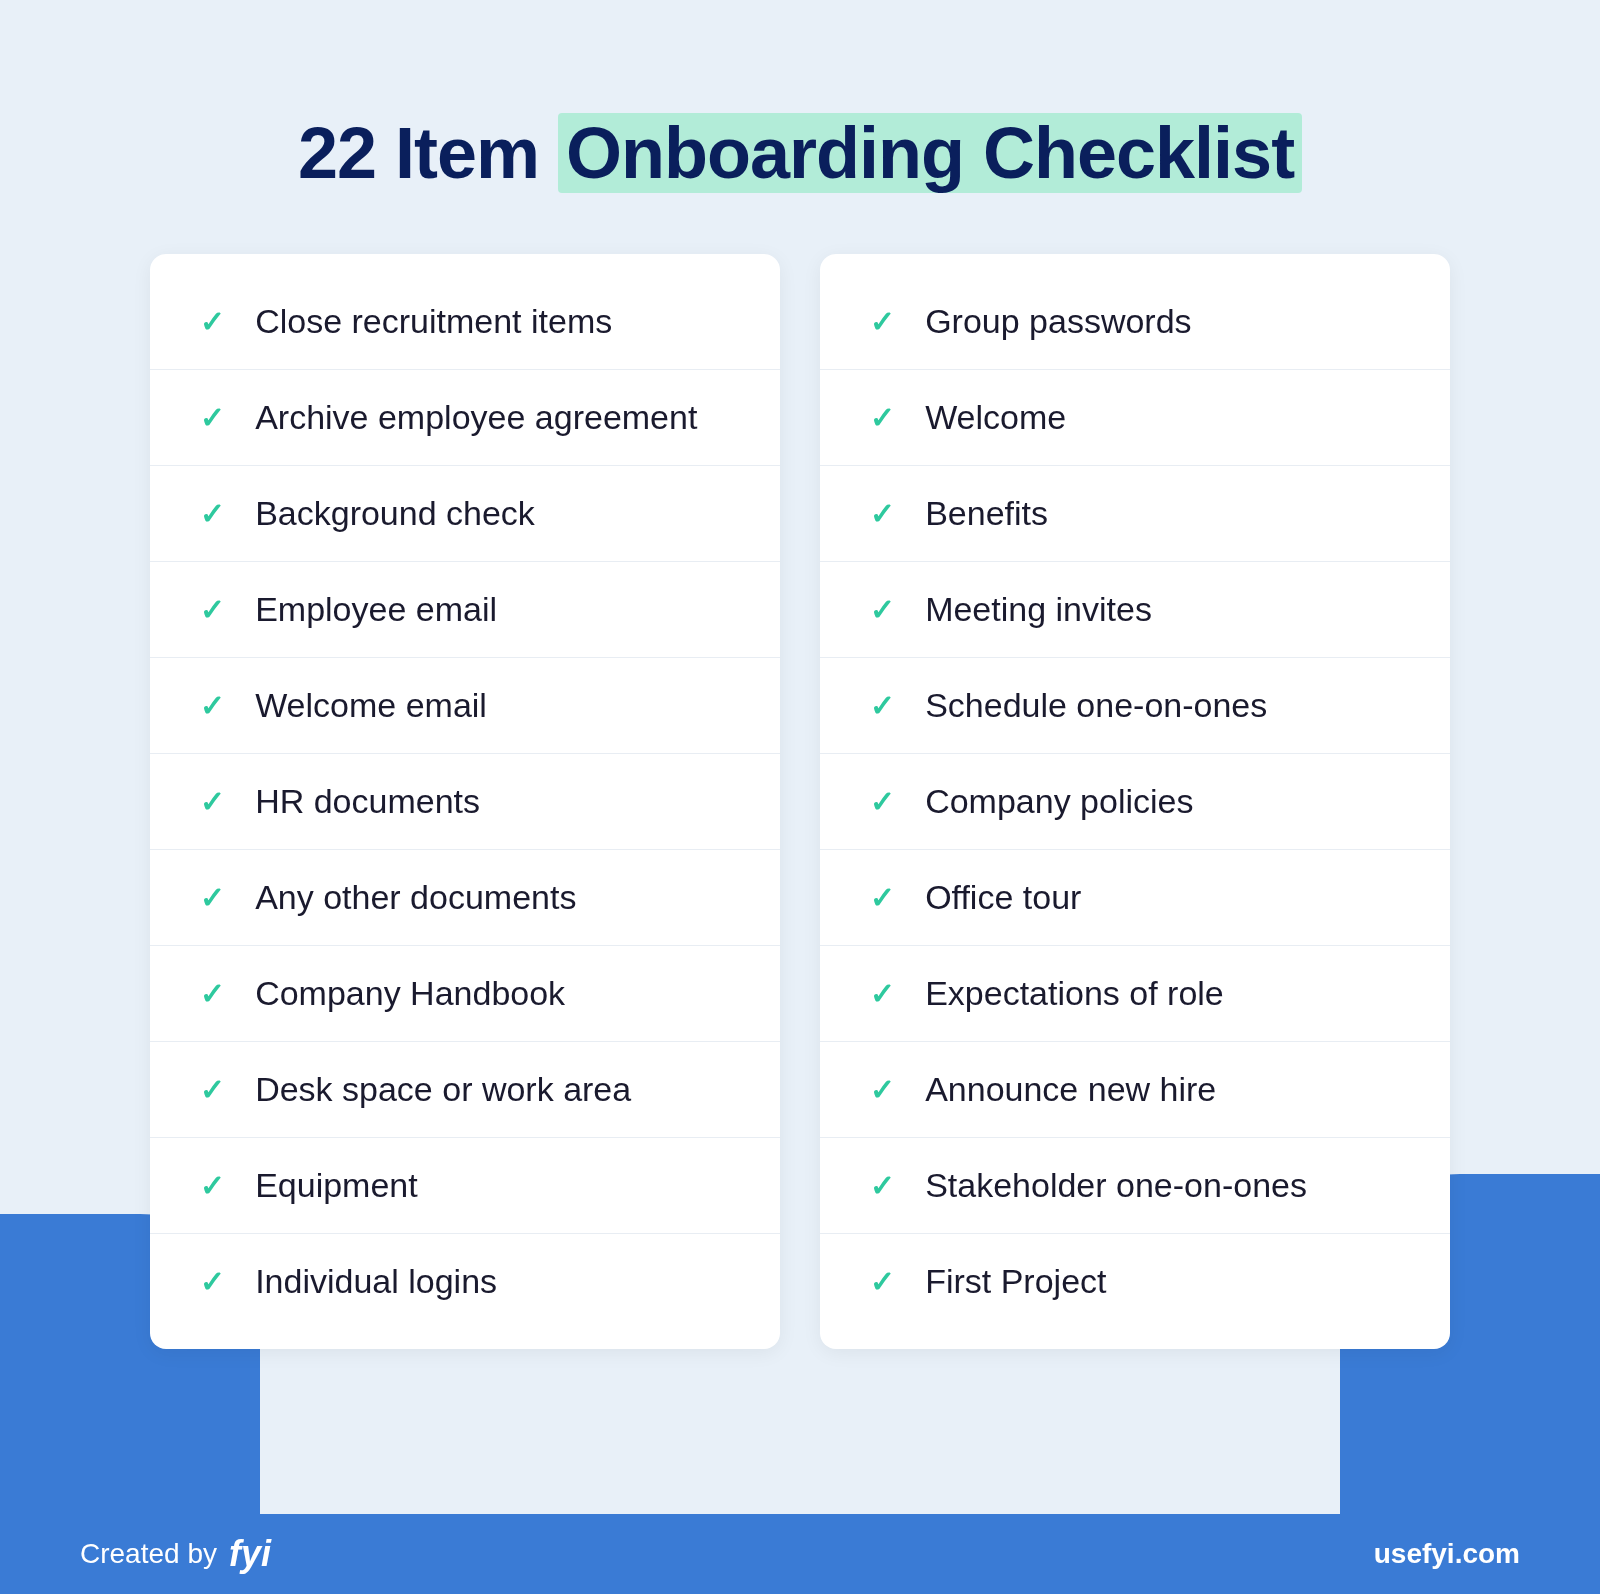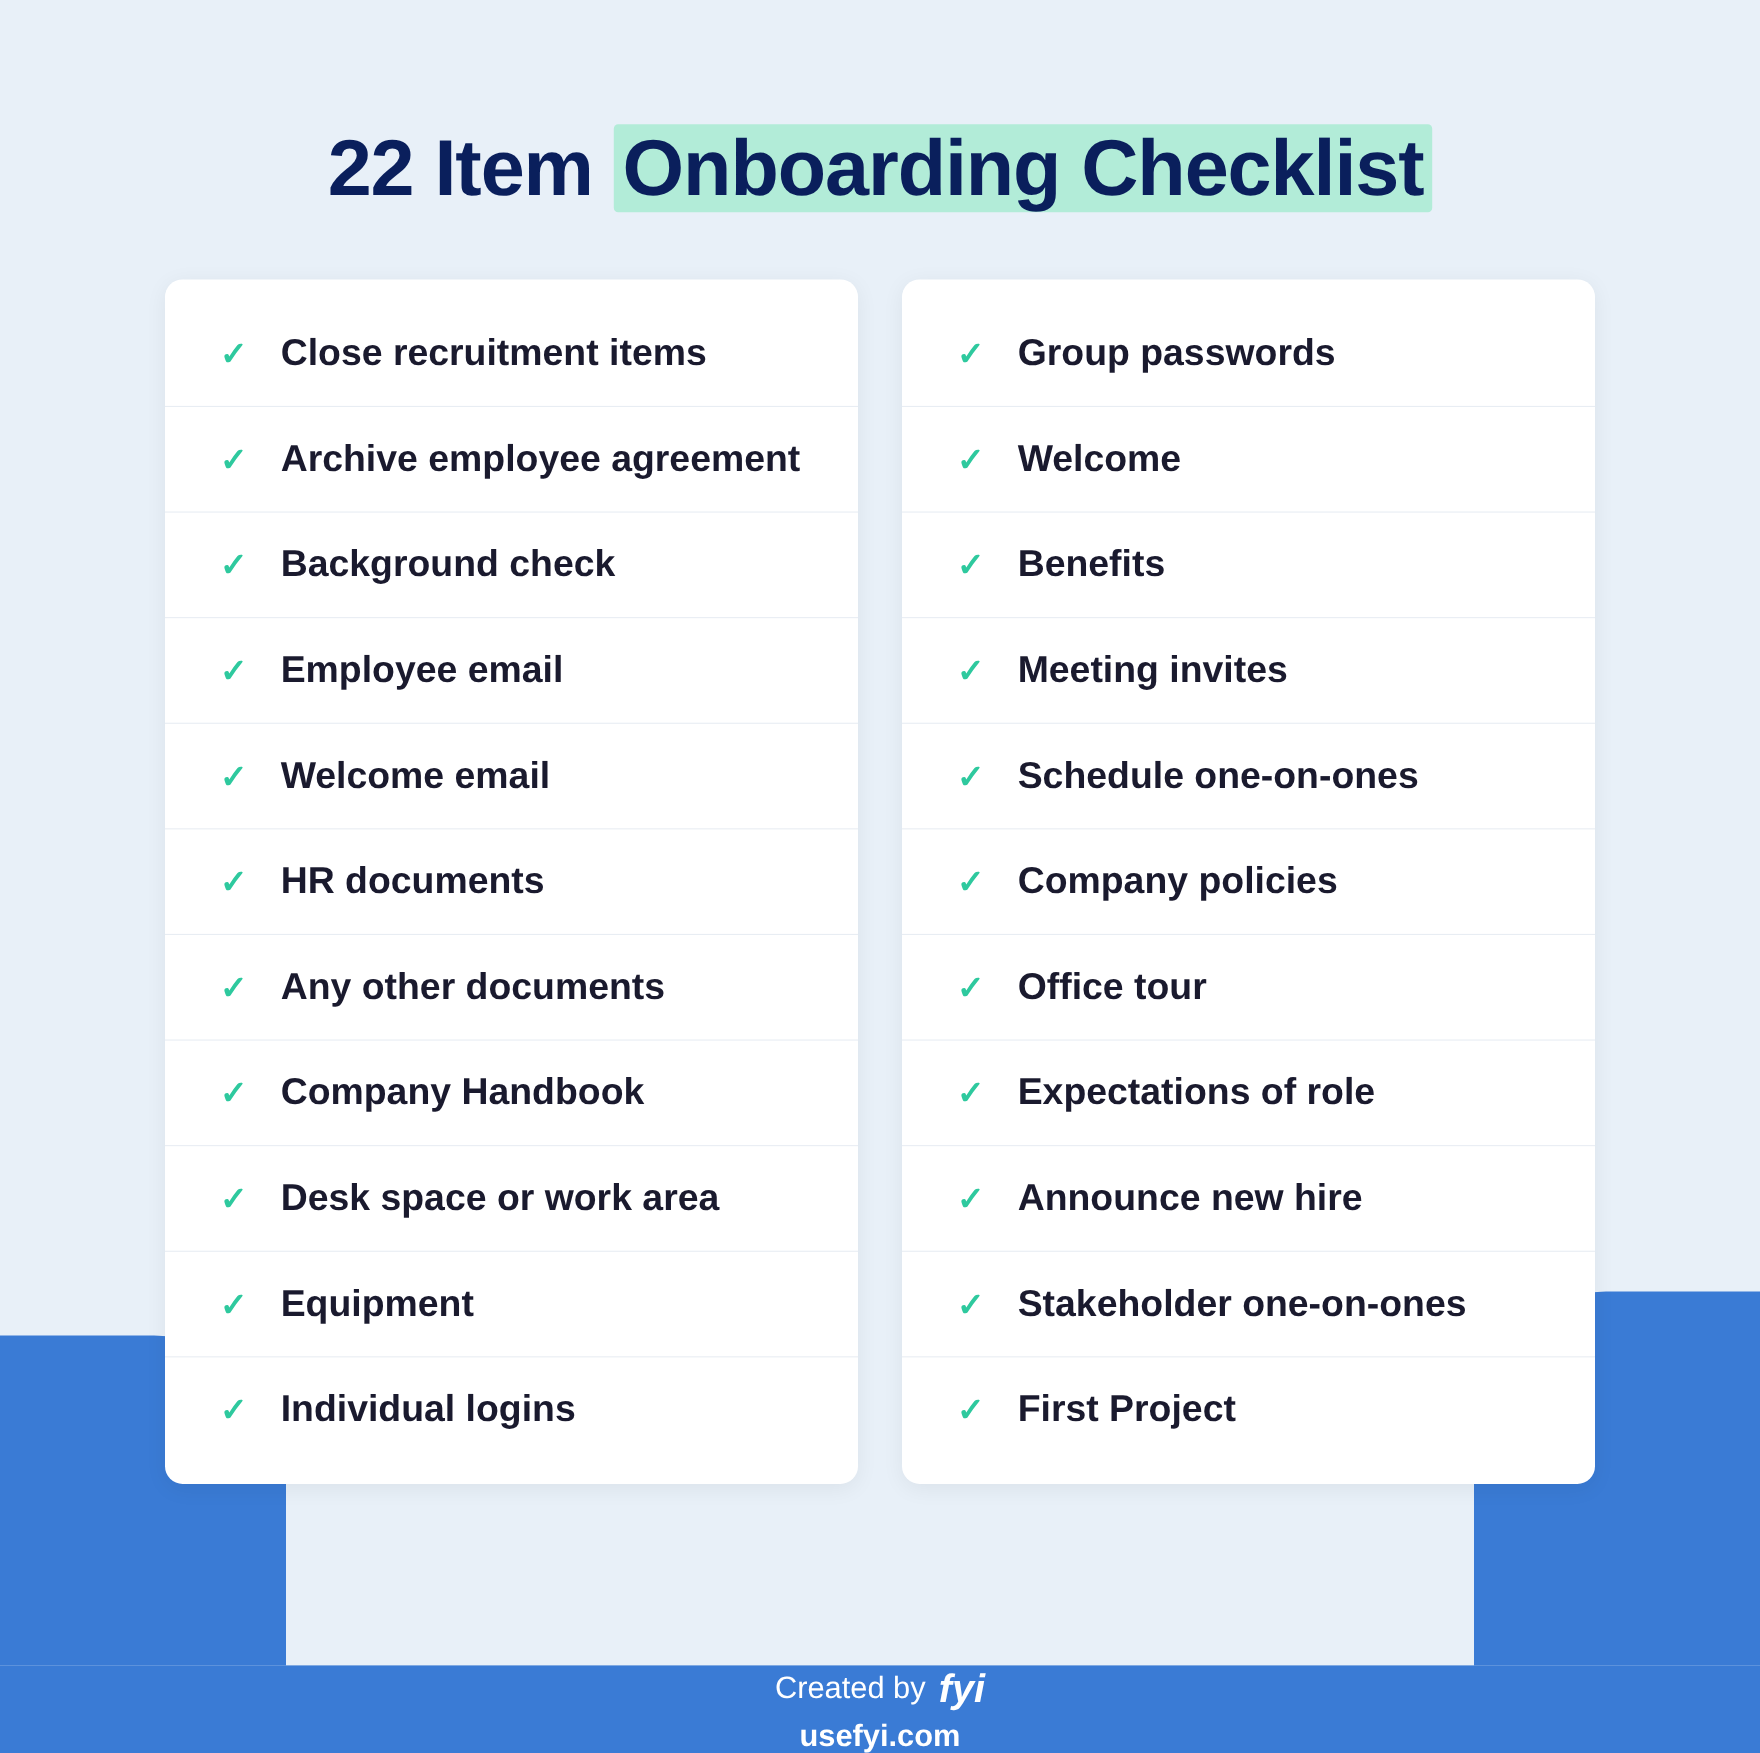--- a/index.html
+++ b/index.html
@@ -91,35 +91,34 @@
       color: #2ec99e;
       font-size: 30px;
       margin-right: 30px;
       flex-shrink: 0;
       font-weight: bold;
     }
 
     .item-text {
       font-size: 34px;
       color: #1a1a2e;
-      font-weight: 700;
+      font-weight: 400;
     }
 
     .footer {
       position: absolute;
       bottom: 0;
       left: 0;
       right: 0;
       height: 80px;
       background: #3a7bd5;
       display: flex;
       align-items: center;
       justify-content: space-between;
       padding: 0 80px;
-      flex-direction: column;
     }
 
     .footer-left {
       display: flex;
       align-items: center;
       gap: 12px;
       color: #ffffff;
       font-size: 28px;
       font-weight: 400;
     }

